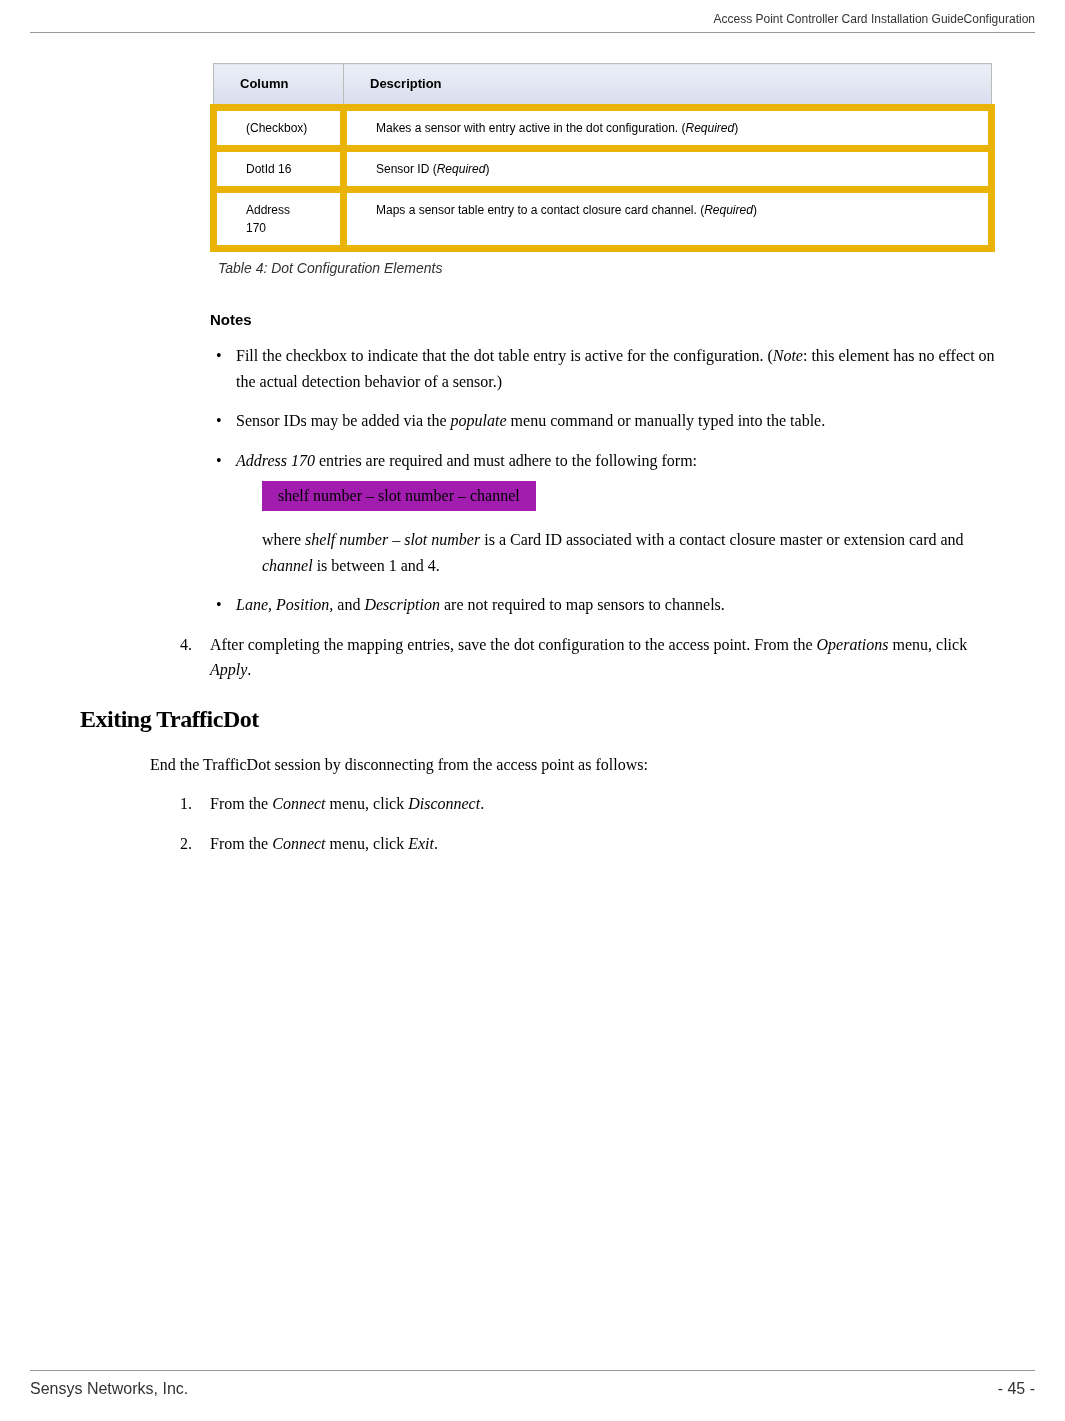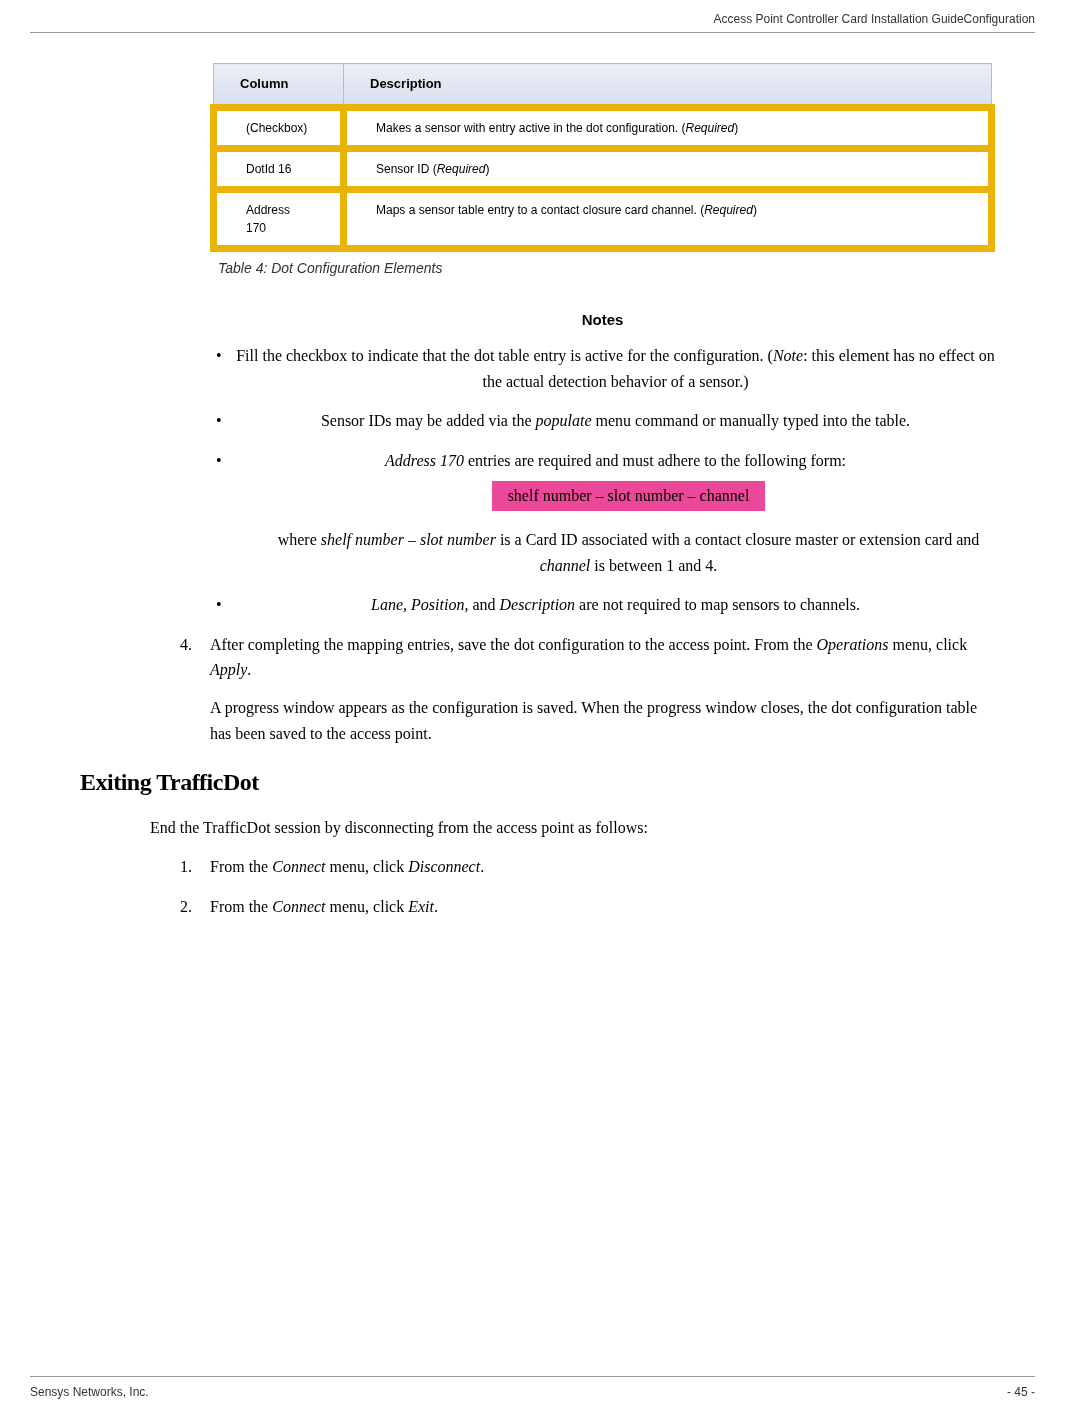--- a/index.html
+++ b/index.html
@@ -31,21 +31,21 @@
       border-top: 1px solid #999;
       margin-bottom: 30px;
     }
     .footer {
       position: absolute;
       bottom: 20px;
       left: 30px;
       right: 30px;
       display: flex;
       justify-content: space-between;
-      font-size: 12px;
+      font-size: 16px;
       color: #333;
       border-top: 1px solid #999;
       padding-top: 6px;
       font-family: Arial, Helvetica, sans-serif;
     }
     .content {
       margin-left: 180px;
       margin-right: 40px;
     }
     table.config-table {
@@ -80,41 +80,39 @@
       font-style: italic;
       color: #333;
       margin-bottom: 30px;
       margin-left: 8px;
     }
     .notes-heading {
       font-family: Arial, Helvetica, sans-serif;
       font-weight: bold;
       font-size: 15px;
       margin-bottom: 12px;
-      text-align: center;
     }
     ul.notes-list {
       list-style: none;
       margin-bottom: 12px;
-      text-align: center;
     }
     ul.notes-list > li {
       position: relative;
       padding-left: 26px;
       margin-bottom: 14px;
       line-height: 1.6;
     }
     ul.notes-list > li::before {
       content: "•";
       position: absolute;
       left: 6px;
       top: 0;
     }
     .code-fragment {
-      background: #ec4899;
+      background: #a21caf;
       font-family: Georgia, serif;
       padding: 2px 16px;
       margin-left: 26px;
       margin-top: 8px;
       margin-bottom: 10px;
       display: inline-block;
     }
     .sub-para {
       margin-left: 26px;
       margin-top: 6px;
@@ -220,21 +218,20 @@
     </li>
     <li>
       <em>Lane, Position,</em><span> and </span><em>Description</em><span> are not required to map sensors to channels.</span>
     </li>
   </ul>
 
   <ol class="steps">
     <li>
       <span class="num">4.</span>
       <span>After completing the mapping entries, save the dot configuration to the access point. From the </span><em>Operations</em><span> menu, click </span><em>Apply</em><span>.</span>
-      <p>A progress window appears as the configuration is saved. When the progress window closes, the dot configuration table has been saved to the access point.</p>
     </li>
   </ol>
 
   <h1 class="section-heading">Exiting TrafficDot</h1>
   <p class="section-intro">End the TrafficDot session by disconnecting from the access point as follows:</p>
 
   <ol class="exit-steps">
     <li>
       <span class="num">1.</span>
       <span>From the </span><em>Connect</em><span> menu, click </span><em>Disconnect</em><span>.</span>

